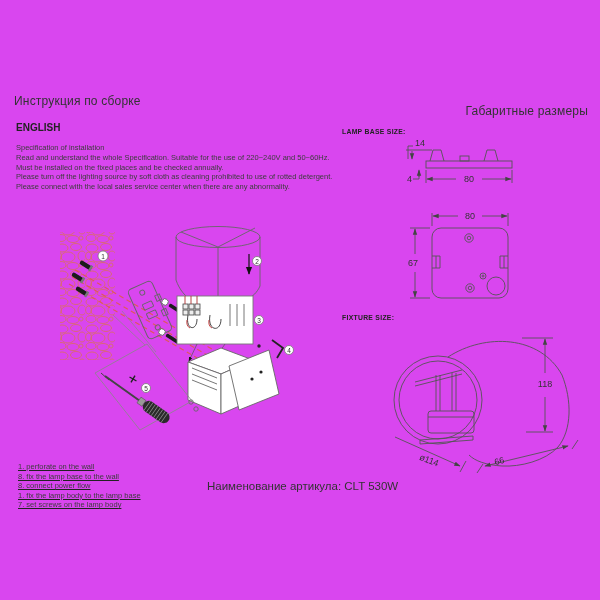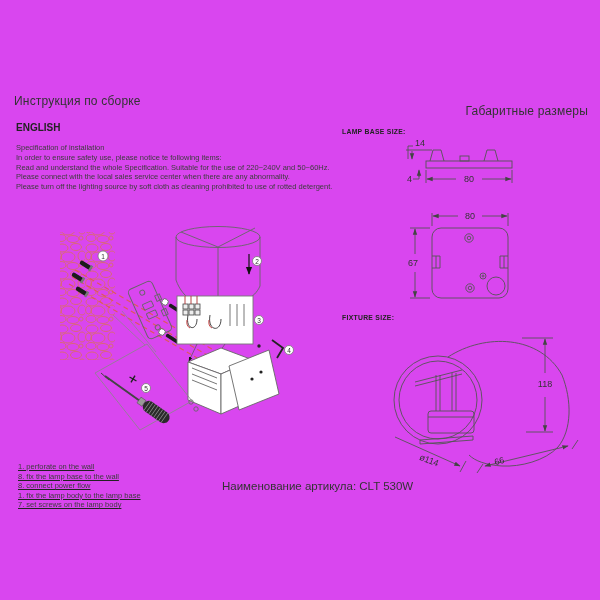--- a/index.html
+++ b/index.html
@@ -21,24 +21,24 @@
 <body>
 
 <div id="canvas">
 
   <div class="abs title" style="left:14px;top:94px;">Инструкция по сборке</div>
   <div class="abs title" style="right:12px;top:104px;">Габаритные размеры</div>
 
   <div class="abs eng-head" style="left:16px;top:122px;">ENGLISH</div>
   <div class="abs" style="left:16px;top:134px;margin-top:9px;">
     <div class="eng-line">Specification of installation</div>
-    <div class="eng-line">In order to ensure safety use, please notice te following items:</div>
     <div class="eng-line">Read and understand the whole Specification. Suitable for the use of 220~240V and 50~60Hz.</div>
+    <div class="eng-line">Must be installed on the fixed places and be checked annually.</div>
+    <div class="eng-line">Please turn off the lighting source by soft cloth as cleaning prohibited to use of rotted detergent.</div>
     <div class="eng-line">Please connect with the local sales service center when there are any abnormality.</div>
-    <div class="eng-line">Please turn off the lighting source by soft cloth as cleaning prohibited to use of rotted detergent.</div>
   </div>
 
   <div class="abs sec-label" style="left:342px;top:128px;">LAMP BASE SIZE:</div>
   <div class="abs sec-label" style="left:342px;top:314px;">FIXTURE SIZE:</div>
 
   <svg class="abs" style="left:396px;top:133px;" width="150" height="60" viewBox="0 0 150 60">
     <defs>
       <marker id="aG" viewBox="0 0 10 10" refX="9" refY="5" markerWidth="7" markerHeight="7" orient="auto-start-reverse">
         <path d="M0,1.5 L10,5 L0,8.5 z" fill="#444"></path>
       </marker>
@@ -253,15 +253,15 @@
   </svg>
 
   <div class="abs" style="left:18px;top:462px;text-decoration:underline;">
     <div class="step-line">1. perforate on the wall</div>
     <div class="step-line">8. fix the lamp base to the wall</div>
     <div class="step-line">8. connect power flow</div>
     <div class="step-line">1. fix the lamp body to the lamp base</div>
     <div class="step-line">7. set screws on the lamp body</div>
   </div>
 
-  <div class="abs article" style="left:222px;top:480px;text-align:right;">Наименование артикула: CLT 530W</div>
+  <div class="abs article" style="left:207px;top:480px;text-align:right;">Наименование артикула: CLT 530W</div>
 
 </div>
 
 </body></html>

